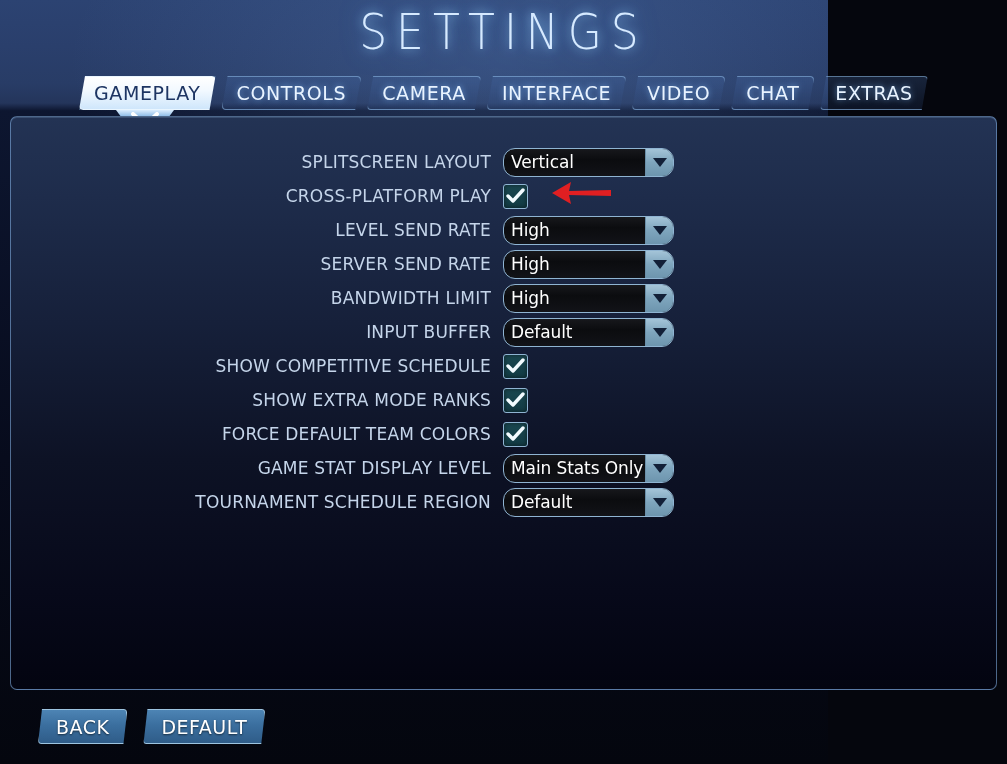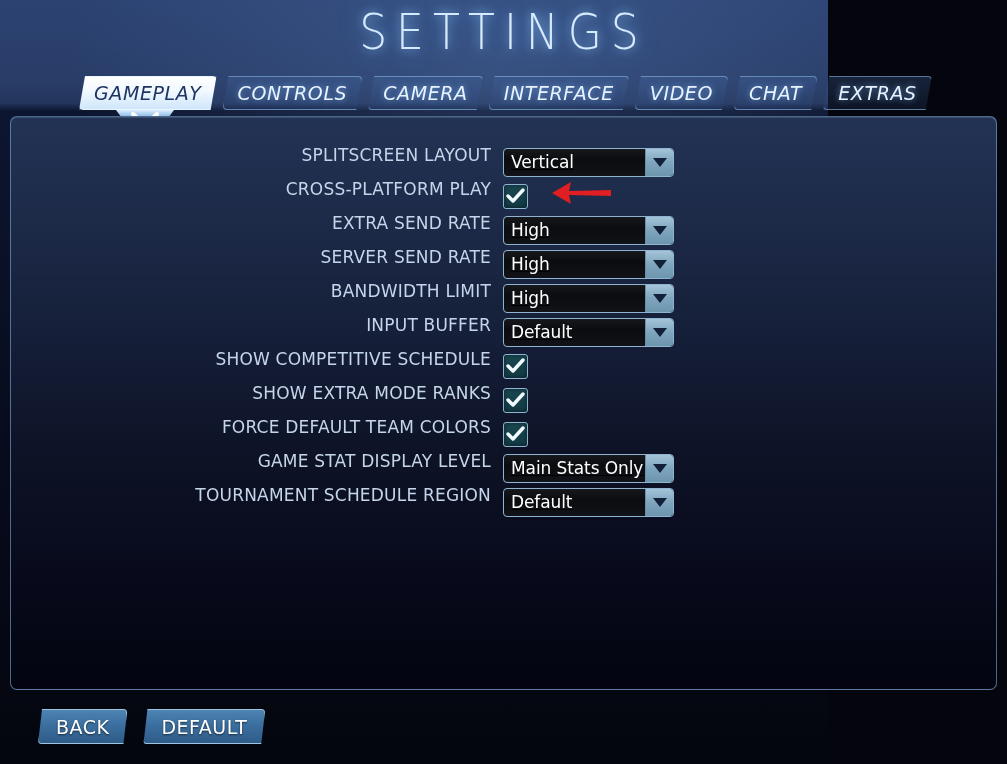--- a/index.html
+++ b/index.html
@@ -56,21 +56,20 @@
     letter-spacing: 0.6px;
     color: #e8f3ff;
     text-shadow: 0 0 6px rgba(130,190,255,0.75);
     border: 1px solid rgba(150,195,240,0.55);
     border-radius: 4px;
     background: linear-gradient(180deg, rgba(70,105,165,0.30) 0%, rgba(45,72,122,0.22) 100%);
     clip-path: polygon(6px 0, 100% 0, calc(100% - 6px) 100%, 0 100%);
     cursor: pointer;
     white-space: nowrap;
     font-family: "DejaVu Sans", sans-serif;
-    font-style: italic;
   }
   .tab.active {
     color: #1d3563;
     text-shadow: none;
     border: 1px solid #eaf6ff;
     background: linear-gradient(180deg, #ffffff 0%, #f2f9ff 42%, #cfe6fb 100%);
     box-shadow: 0 0 14px rgba(180,225,255,0.9), 0 0 26px rgba(120,190,255,0.45);
     font-weight: 400;
   }
   .tab-chevron {
@@ -96,46 +95,46 @@
   }
 
   
   .rows {
     position:absolute;
     left: 0; top: 28px;
     width: 987px;
   }
   .row {
     display:flex;
+    align-items:center;
     height: 34px;
     margin-bottom: 0px;
   }
   .row-label {
     width: 492px;
     text-align: right;
     padding-right: 12px;
     font-size: 17px;
     letter-spacing: 0.2px;
     color: #c5d5ea;
     font-family: "DejaVu Sans", sans-serif;
     white-space: nowrap;
   }
   .row-control { flex: 1; display:flex; align-items:center; }
 
   
   .dropdown {
     position: relative;
     width: 171px; height: 29px;
     border: 1px solid #8fb4d2;
-    border-radius: 4px;
+    border-radius: 12px;
     background: linear-gradient(180deg, #17181c 0%, #0b0c0f 40%, #121318 100%);
     display:flex; align-items:center;
     cursor: pointer;
     overflow:hidden;
-    text-decoration:underline;
   }
   .dropdown-value {
     padding-left: 7px;
     font-size: 17px;
     color: #ffffff;
     font-family: "DejaVu Sans", sans-serif;
     white-space:nowrap;
     letter-spacing: -0.1px;
   }
   .dropdown-btn {
@@ -237,21 +236,21 @@
           <div class="row-label">CROSS-PLATFORM PLAY</div>
           <div class="row-control">
             <div class="checkbox">
               <svg width="19" height="16" viewBox="0 0 19 16">
                 <polyline points="2,8 7,13 17,2" fill="none" stroke="#f2fbff" stroke-width="3.4" stroke-linecap="round" stroke-linejoin="round"></polyline>
               </svg>
             </div>
           </div>
         </div>
         <div class="row">
-          <div class="row-label">EXTRA SEND RATE</div>
+          <div class="row-label">LEVEL SEND RATE</div>
           <div class="row-control">
             <div class="dropdown">
               <span class="dropdown-value">High</span>
               <span class="dropdown-btn">
                 <span class="caret"></span>
               </span>
             </div>
           </div>
         </div>
         <div class="row">

